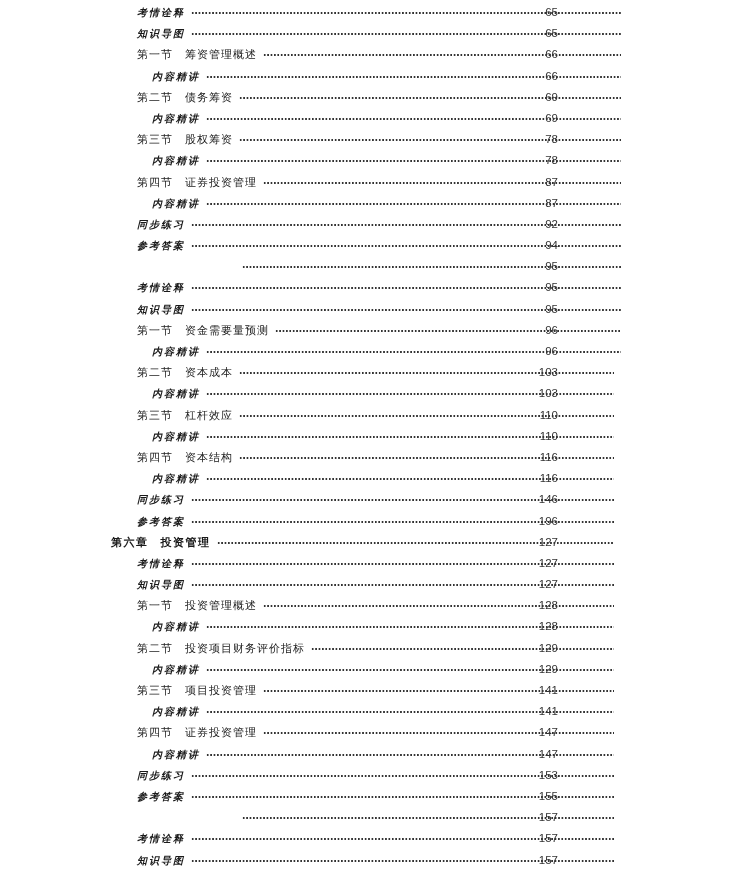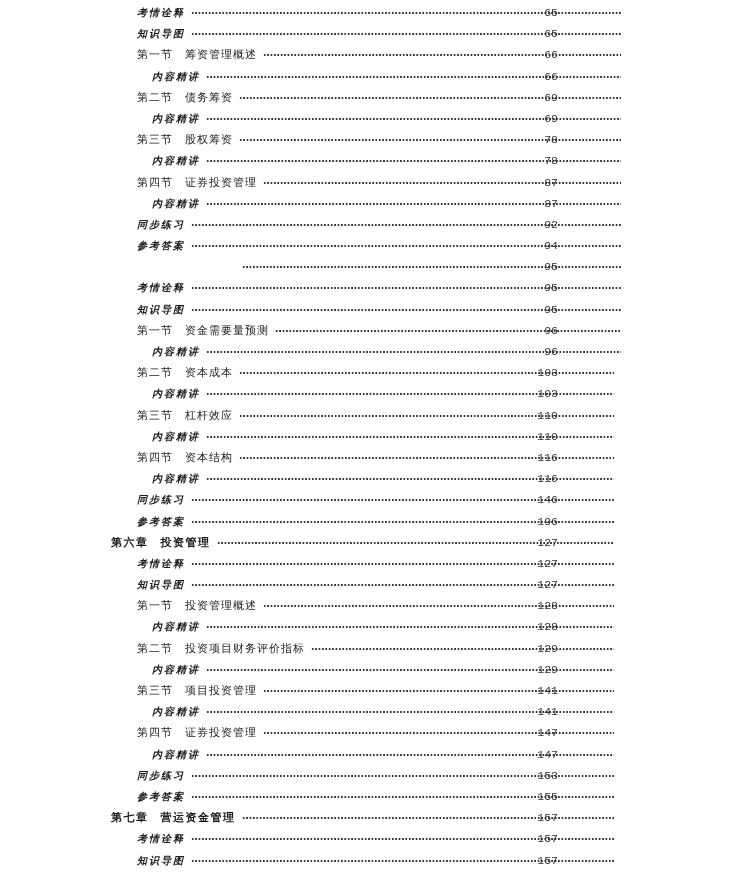--- a/index.html
+++ b/index.html
@@ -65,21 +65,21 @@
       top: 10px;
       height: 2px;
       background-image: radial-gradient(circle, #333 0.7px, transparent 0.9px);
       background-size: 3.4px 2px;
       background-repeat: repeat-x;
     }
     .page {
       position: absolute;
       right: 108px;
       top: 0;
-      font-family: Liberation Mono, monospace;
+      font-family: Liberation Sans, sans-serif;
       font-size: 11.5px;
       color: #333;
     }
   </style>
 </head>
 <body>
 
 <div class="toc" id="toc">
     <div class="toc-row lvl-1 lvl-plain">
       <span class="entry">
@@ -364,25 +364,20 @@
       <span class="page">153</span>
     </div>
     <div class="toc-row lvl-1 lvl-plain">
       <span class="entry">
         <span class="label-title">参考答案</span>
       </span>
       <span class="leader" style="left: 191px; width: 423px;"></span>
       <span class="page">155</span>
     </div>
     <div class="toc-row lvl-0">
-      <span class="entry">
-        <span class="label-num">第七章</span>
-        <span class="label-gap"></span>
-        <span class="label-title">营运资金管理</span>
-      </span>
       <span class="leader" style="left: 242px; width: 372px;"></span>
       <span class="page">157</span>
     </div>
     <div class="toc-row lvl-1 lvl-plain">
       <span class="entry">
         <span class="label-title">考情诠释</span>
       </span>
       <span class="leader" style="left: 191px; width: 423px;"></span>
       <span class="page">157</span>
     </div>

